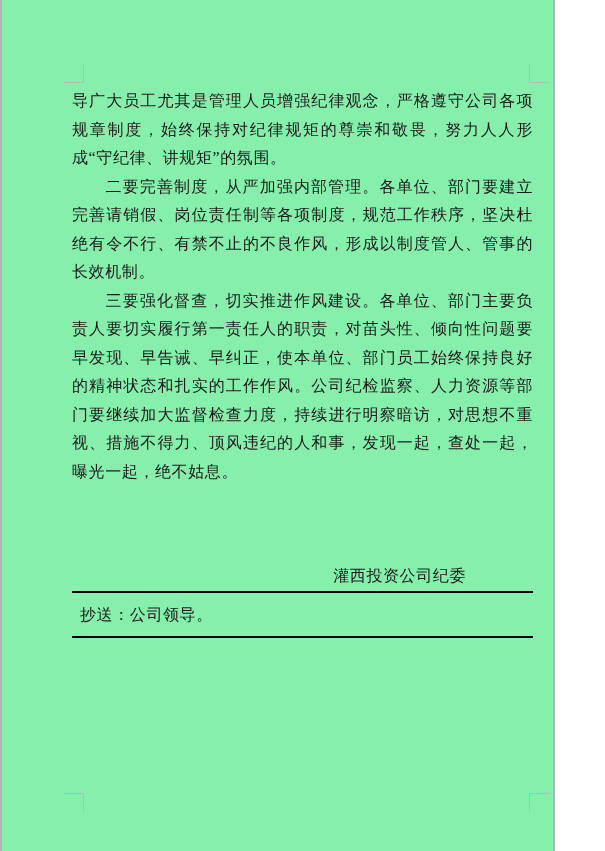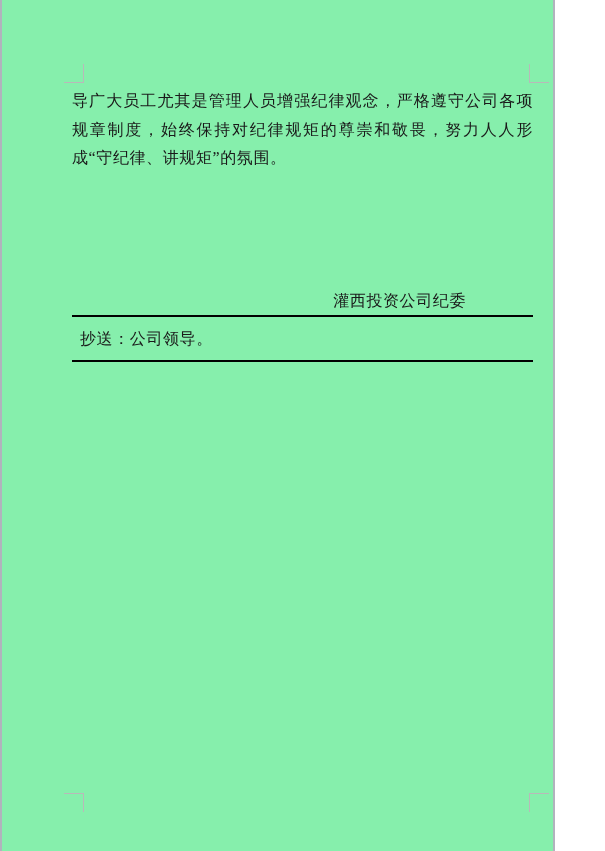--- a/index.html
+++ b/index.html
@@ -44,21 +44,21 @@
     margin: 0;
     font-size: 16px;
     line-height: 28.5px;
     letter-spacing: 0.6px;
     text-align: justify;
     text-indent: 2.1em;
   }
   .para.continuation { text-indent: 0; }
 
   .sig-block {
-    margin-top: 114px;
+    margin-top: 76px;
     font-size: 16px;
     line-height: 28.5px;
     letter-spacing: 0.6px;
   }
   .sig-line { text-align: right; }
   .sig-org  { padding-right: 67px; }
   .sig-date { padding-right: 78px; }
 
   .cc-block {
     border-top: 2px solid #000000;
@@ -77,20 +77,22 @@
   <div class="page-edge left"></div>
   <div class="page-edge right"></div>
 
   <div class="corner tl"></div>
   <div class="corner tr"></div>
   <div class="corner bl"></div>
   <div class="corner br"></div>
 
   <div class="content">
     <p class="para continuation">导广大员工尤其是管理人员增强纪律观念，严格遵守公司各项规章制度，始终保持对纪律规矩的尊崇和敬畏，努力人人形成“守纪律、讲规矩”的氛围。</p>
+    <p class="para">二要完善制度，从严加强内部管理。各单位、部门要建立完善请销假、岗位责任制等各项制度，规范工作秩序，坚决杜绝有令不行、有禁不止的不良作风，形成以制度管人、管事的长效机制。</p>
+    <p class="para">三要强化督查，切实推进作风建设。各单位、部门主要负责人要切实履行第一责任人的职责，对苗头性、倾向性问题要早发现、早告诫、早纠正，使本单位、部门员工始终保持良好的精神状态和扎实的工作作风。公司纪检监察、人力资源等部门要继续加大监督检查力度，持续进行明察暗访，对思想不重视、措施不得力、顶风违纪的人和事，发现一起，查处一起，曝光一起，绝不姑息。</p>
 
     <div class="sig-block">
       <div class="sig-line sig-org">灌西投资公司纪委</div>
     </div>
 
     <div class="cc-block">
       <span>抄送：公司领导。</span>
     </div>
   </div>
 </div>

